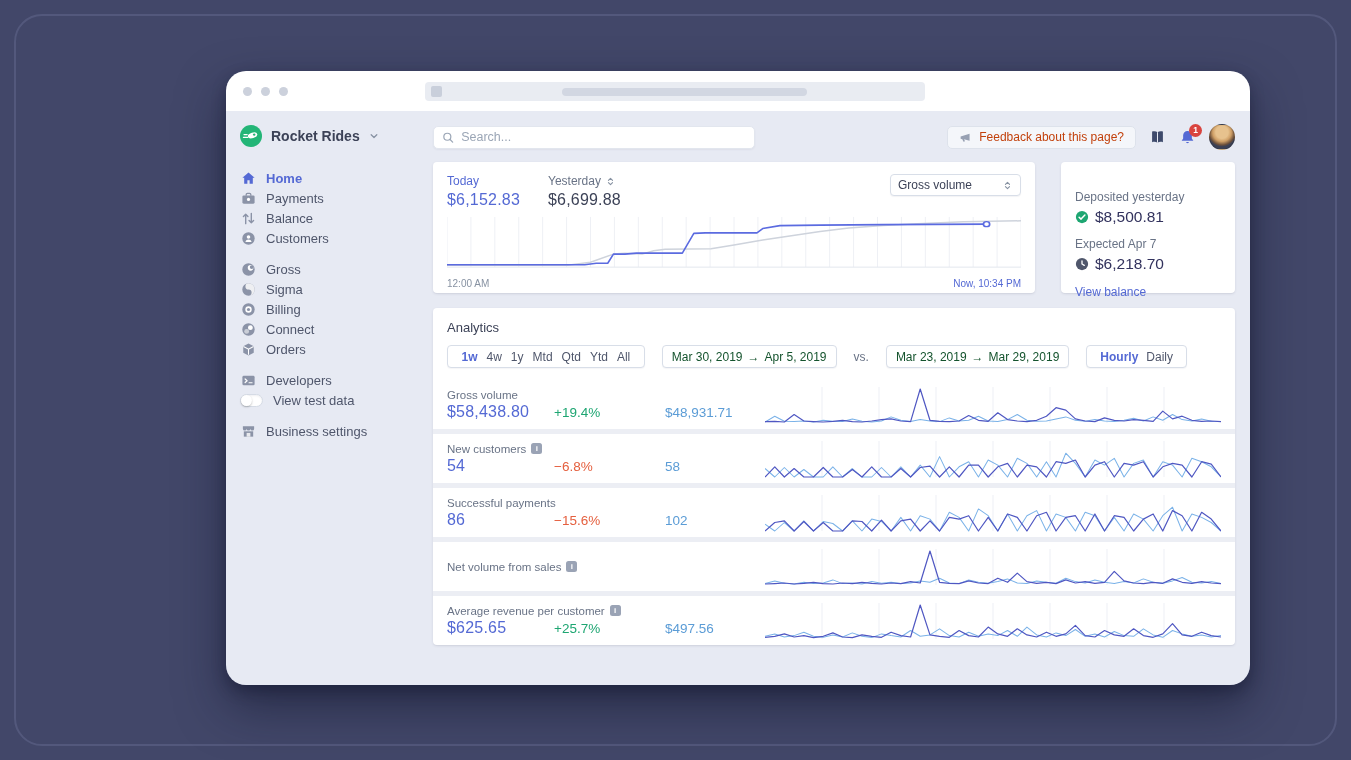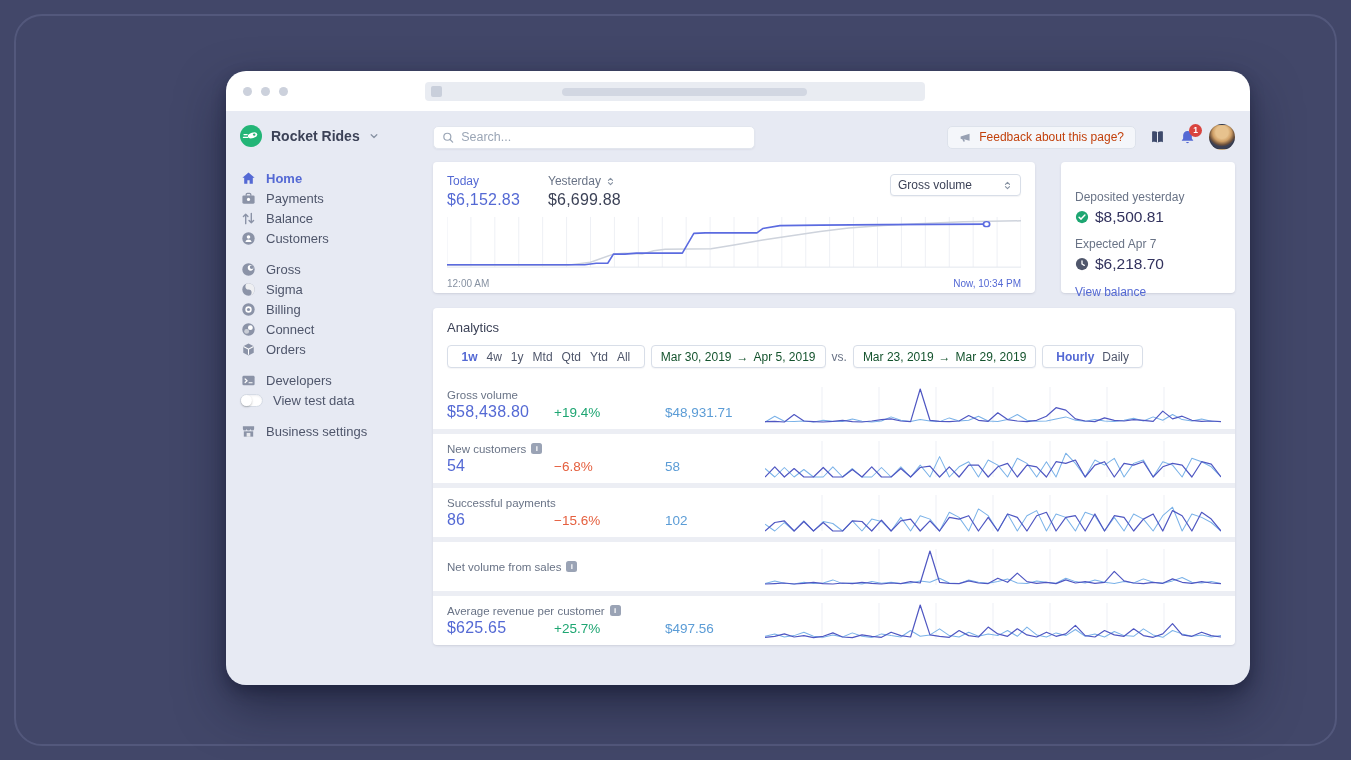--- a/index.html
+++ b/index.html
@@ -60,21 +60,21 @@
 
   .deposit-card { width:174px; height:131px; padding:28px 14px; flex:0 0 auto; }
   .dep-label { font-size:12px; color:#697386; }
   .dep-value { display:flex; align-items:center; gap:6px; font-size:15.5px; color:#32325d; margin-top:4px;text-align:right; }
   .dep-gap { height:11px; }
   .view-balance { font-size:12px; color:#5469d4; margin-top:12px; cursor:pointer; }
 
   .analytics-card { margin-top:15px; padding:12px 0 0 0; }
   .an-pad { padding:0 14px; }
   .an-title { font-size:13px; color:#3c4257; }
-  .filters { display:flex; align-items:center; gap:6px; margin-top:10px; }
+  .filters { display:flex; align-items:center; gap:17px; margin-top:10px; }
   .pill { height:23px; background:#fff; border:1px solid #d8dee8; border-radius:4px; display:flex; align-items:center; padding:0 9px; font-size:12px; color:#4f566b; cursor:pointer; box-shadow:0 1px 1px rgba(50,50,93,.05); white-space:nowrap; }
   .range-pill span { padding:0 4.5px; cursor:pointer; }
   .range-pill span.active { color:#5469d4; font-weight:700; }
   .date-pill { color:#14532d; gap:5px; }
   .vs { font-size:12px; color:#697386; }
   .gran-pill span { padding:0 4px; cursor:pointer; }
   .gran-pill span.active { color:#5469d4; font-weight:700; }
 
   .rows { margin-top:12px; }
   .row-divider { height:5px; background:#eceef4; }

